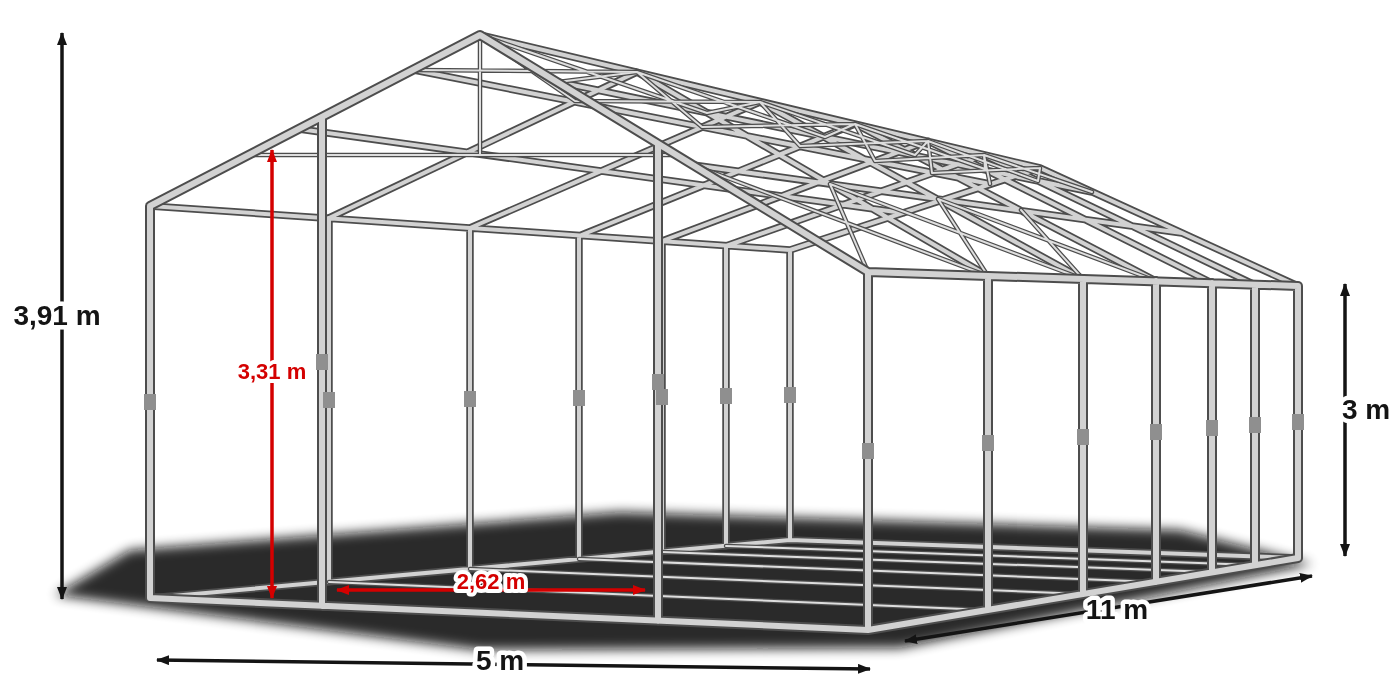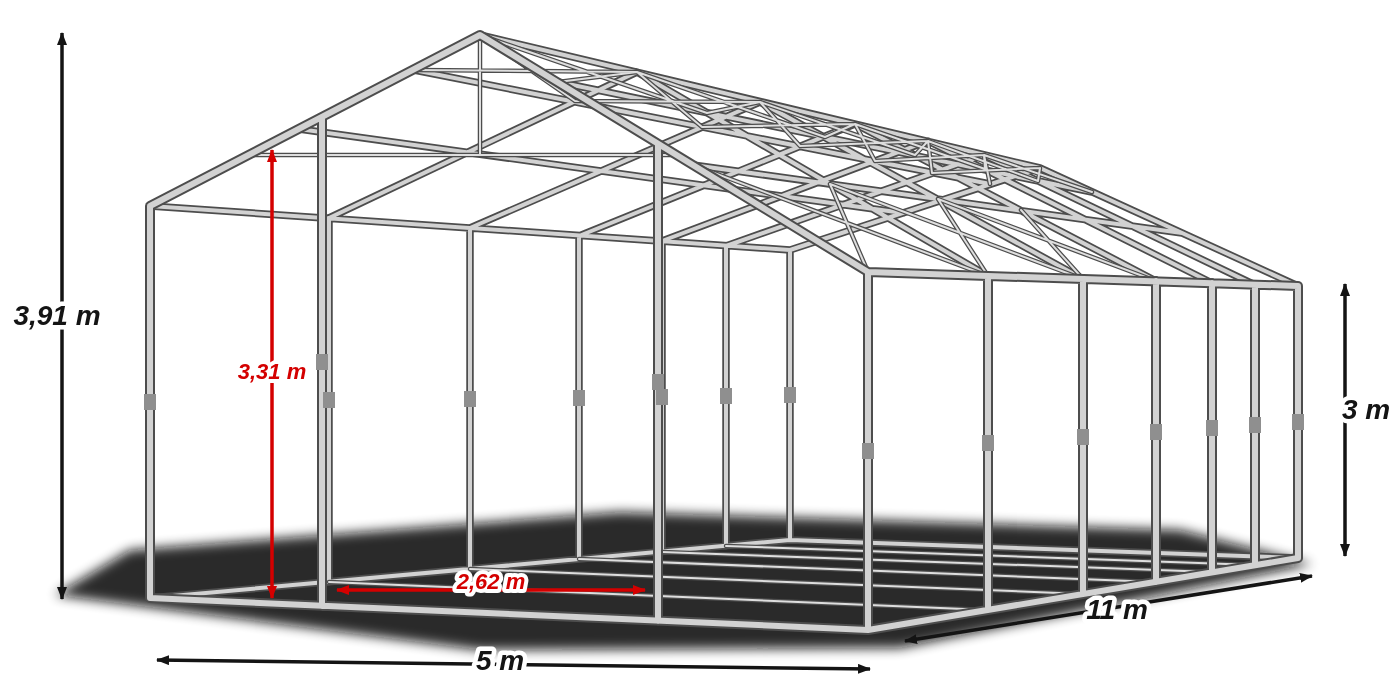--- a/index.html
+++ b/index.html
@@ -9,21 +9,20 @@
     width: 1400px;
     height: 700px;
     overflow: hidden;
     font-family: "Liberation Sans", sans-serif;
   }
   .stage {
     position: relative;
     width: 1400px;
     height: 508px;
     background: #ffffff;
-    font-style: italic;
   }
   svg { display: block; }
 
   
   .tube-out   { fill: none; stroke: #4d4d4d; stroke-linecap: round; stroke-linejoin: round; }
   .tube-in    { fill: none; stroke: #d2d2d2; stroke-linecap: round; stroke-linejoin: round; }
   .w-main-out { stroke-width: 10px; }
   .w-main-in  { stroke-width: 6px;  }
   .w-mid-out  { stroke-width: 7.5px;}
   .w-mid-in   { stroke-width: 4px;  }

